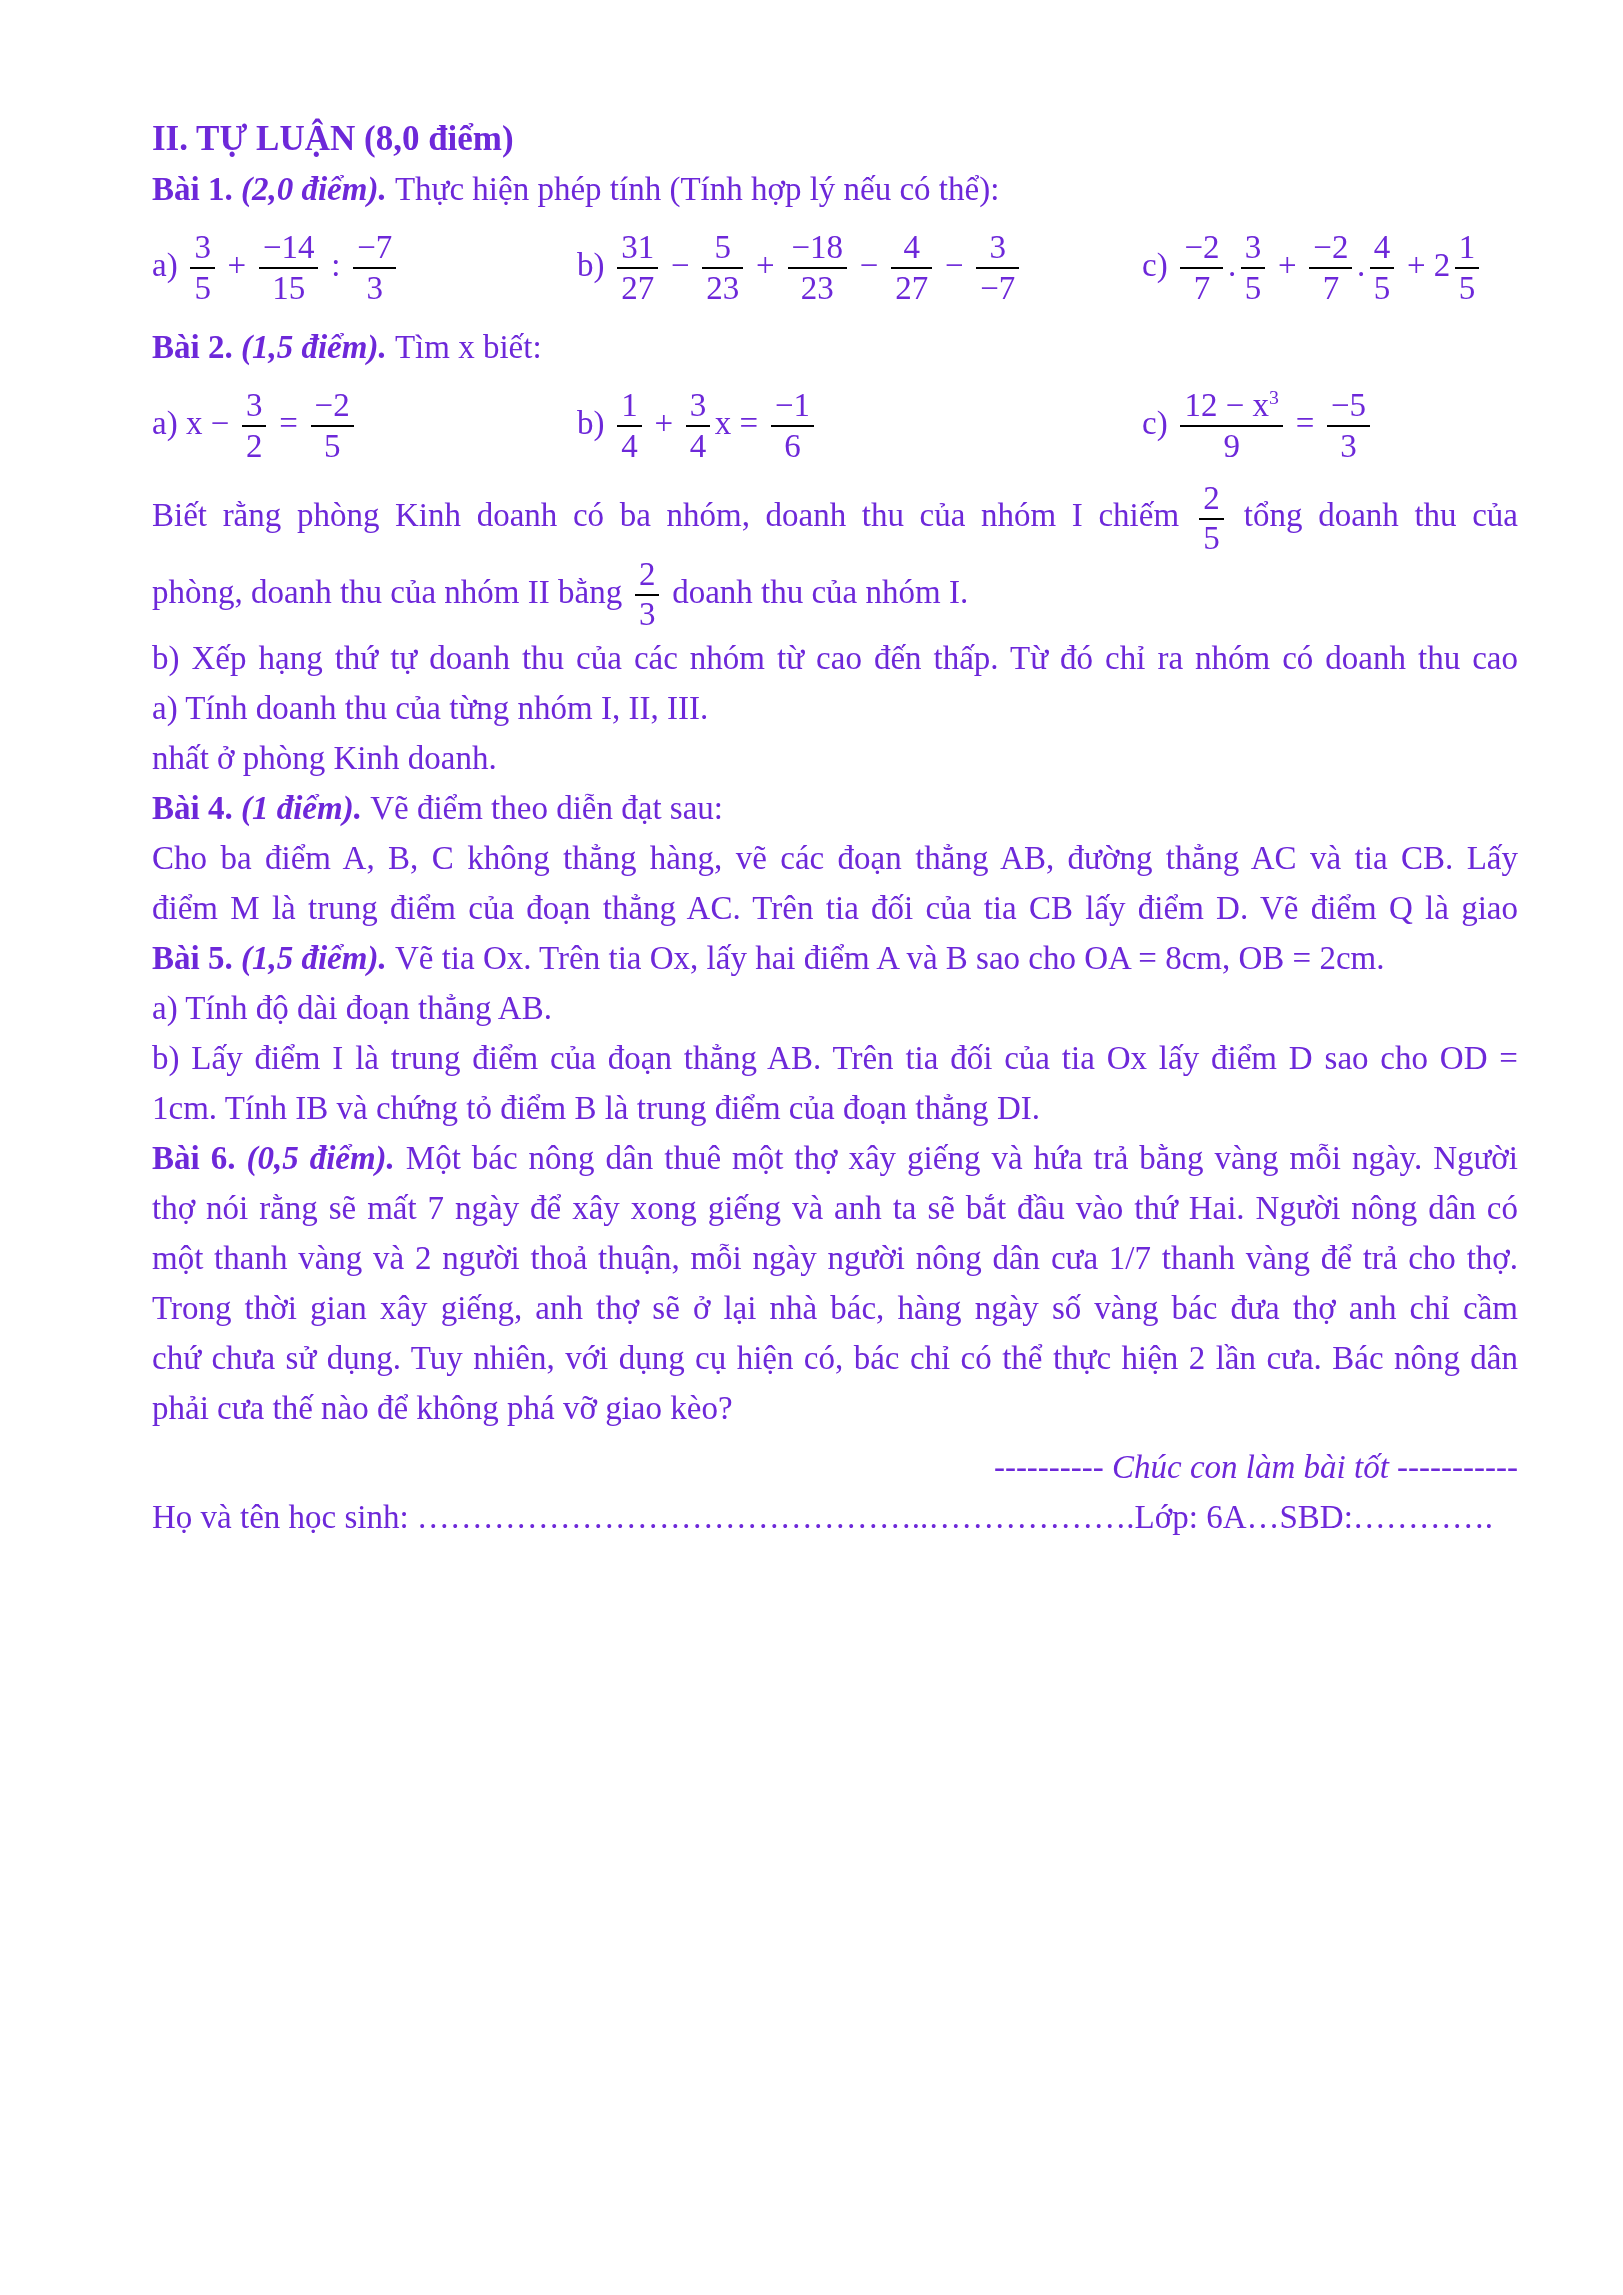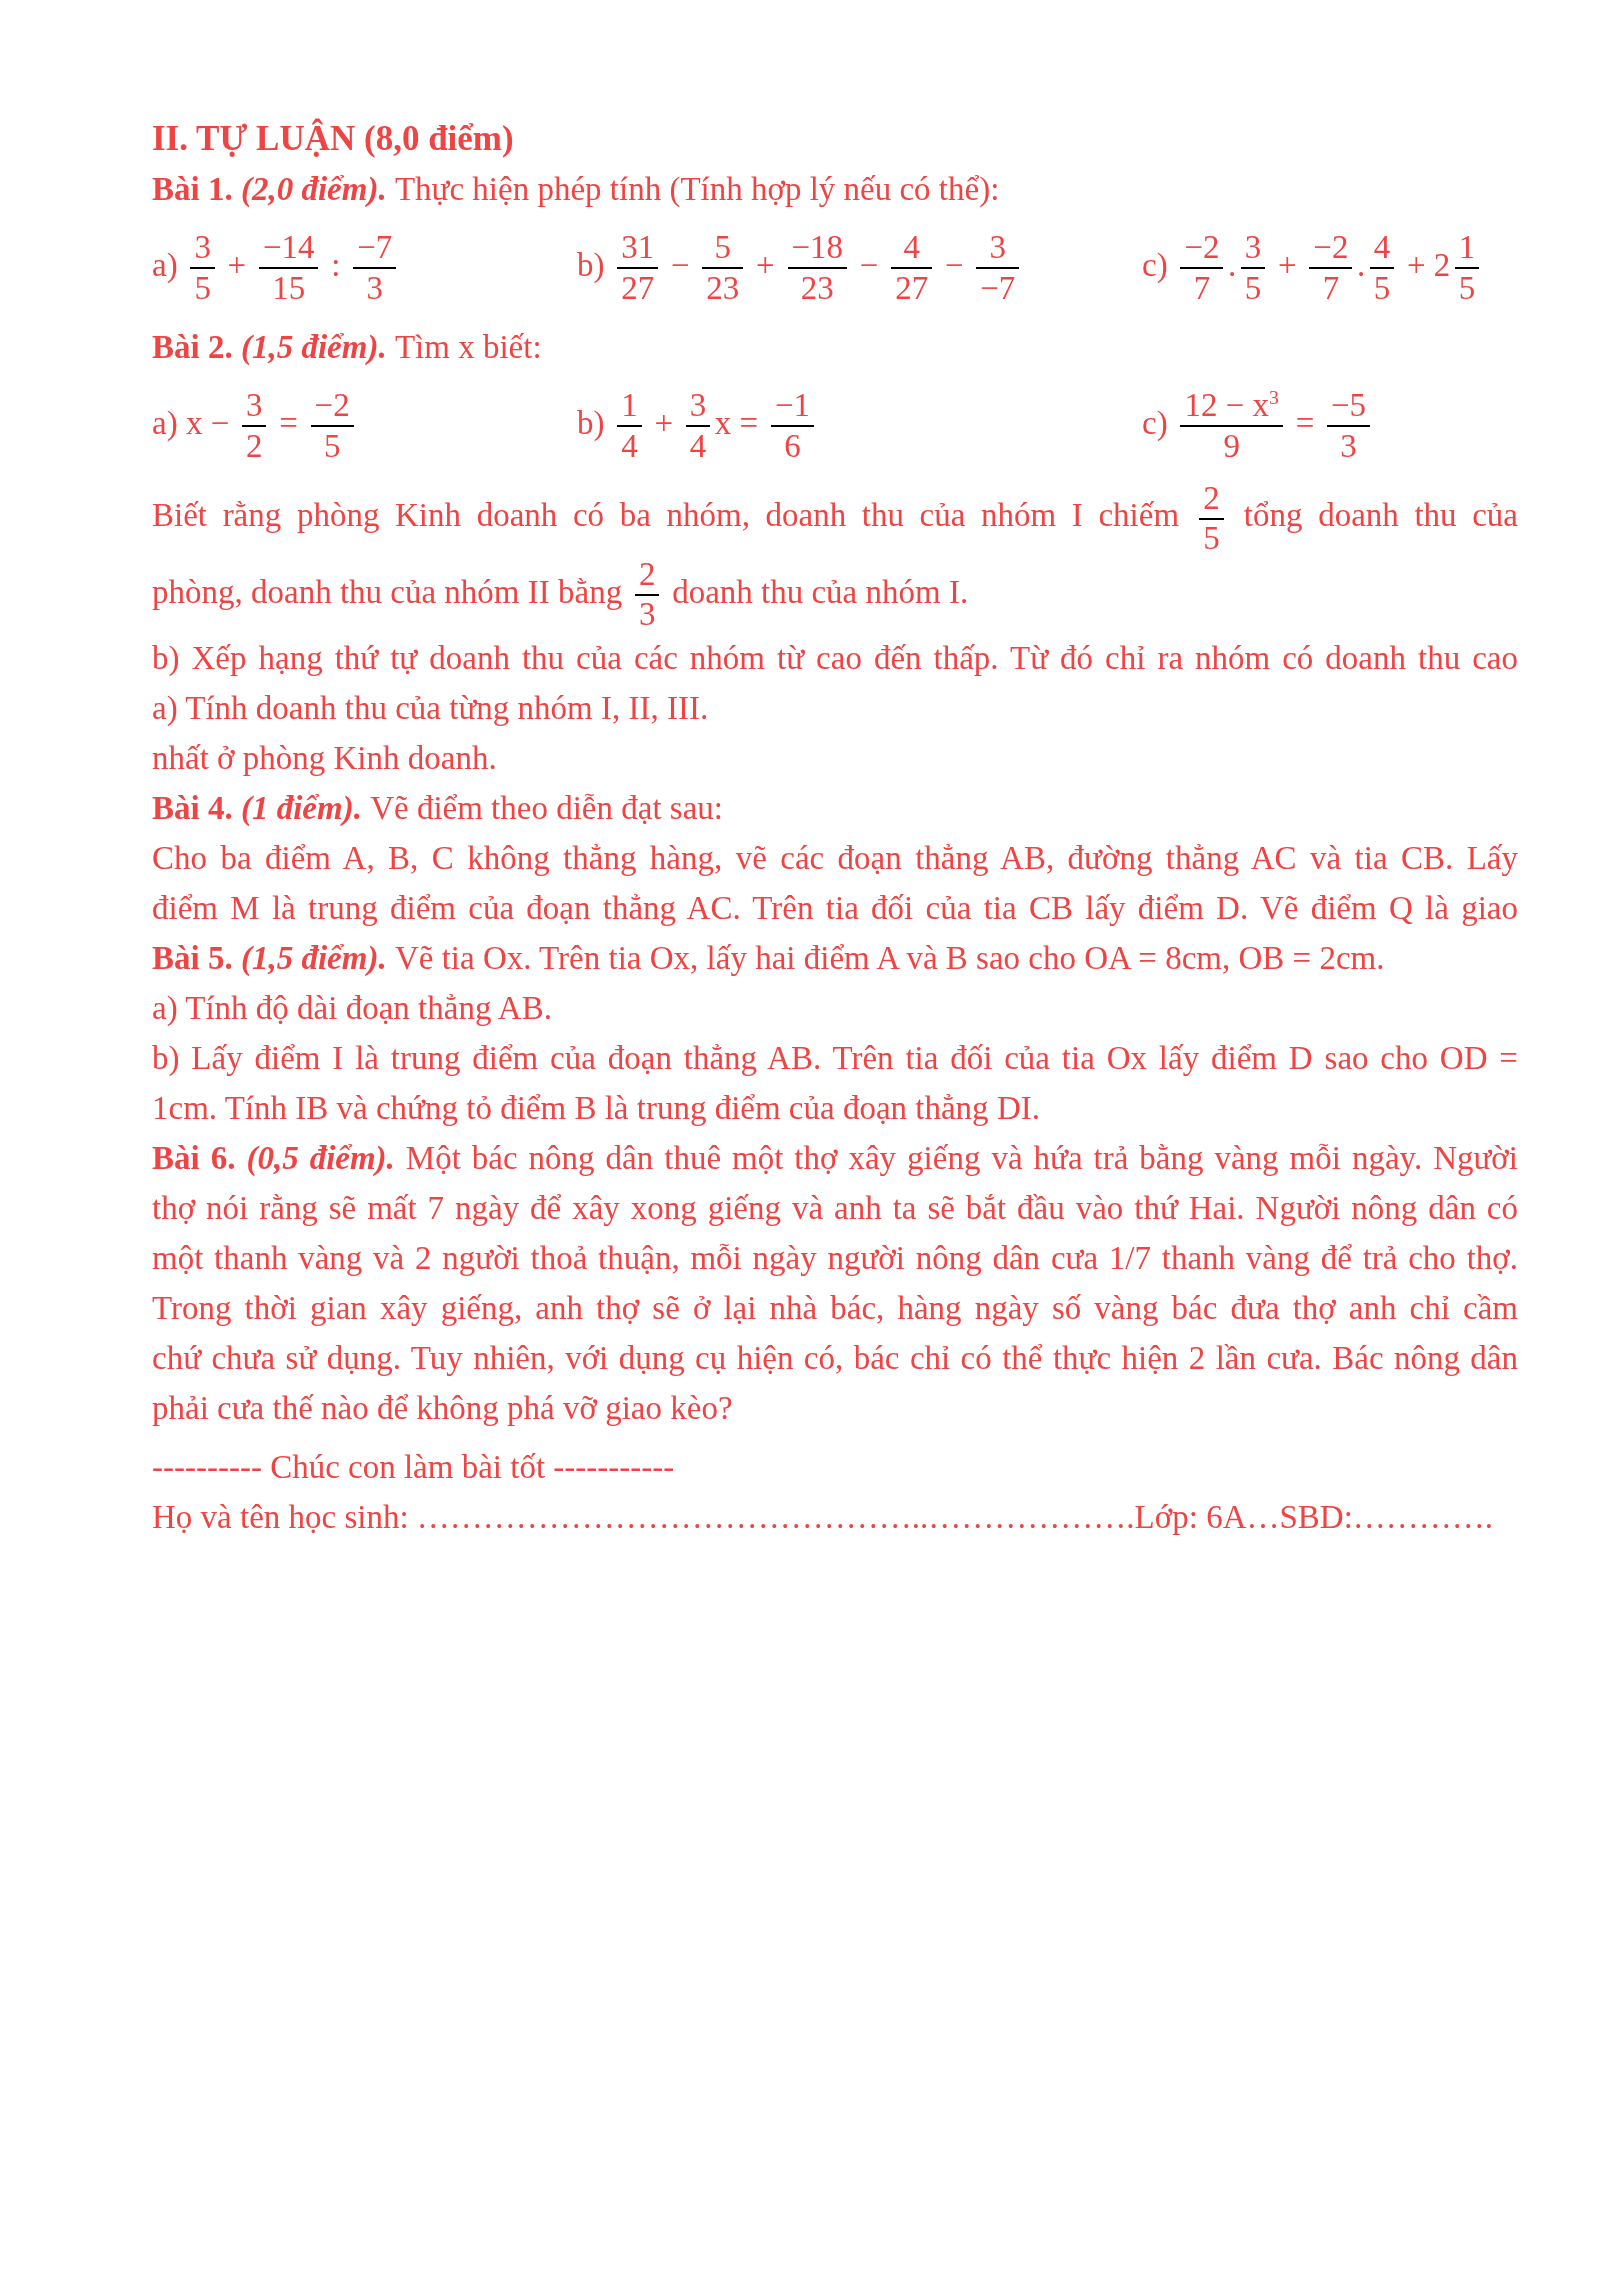--- a/index.html
+++ b/index.html
@@ -1,17 +1,17 @@
 <!DOCTYPE html>
 <html style="font-size:10.5px"><head>
 <meta charset="utf-8">
 <style>
   html,body{margin:0;padding:0;background:#e8e8e8;}
   .page{
-    width:1623px;height:2295px;background:#ffffff;color:#ef4444;
+    width:1623px;height:2295px;background:#ffffff;color:#6d28d9;
     font-family:"Liberation Serif","DejaVu Serif",serif;
     font-size:33px;line-height:50px;
     box-sizing:border-box;padding:114px 105px 0 152px;
     overflow:hidden;position:relative;margin:0 auto;
   }
   p{margin:0;padding:0;}
   .line{line-height:50px;}
   .bold-line{font-weight:700;font-size:35px;}
   .jline{text-align:justify;text-align-last:justify;}
   .lastline{text-align:left;}
@@ -24,21 +24,21 @@
     display:inline-block;vertical-align:middle;text-align:center;
     margin:0 4.6px;line-height:1.08;
   }
   .frac .num{display:block;border-bottom:2px solid #000;padding:0.7px 3.9px 1.3px;}
   .frac .den{display:block;padding:1.3px 3.9px 0;}
   .math-row{display:flex;align-items:center;min-height:108px;}
   .col{white-space:nowrap;}
   .col-1{width:425px;}
   .col-2{width:565px;}
   .col-3{flex:1;}
-  .center-line{text-align:left;}
+  .center-line{text-align:right;font-style:italic;}
   .spacer{height:9.2px;}
 </style>
 </head>
 <body>
 
 <div class="page">
 
   <p class="line bold-line">II. TỰ LUẬN (8,0 điểm)</p>
 
   <p class="line"><span class="tk-b">Bài 1. </span><span class="tk-bi">(2,0 điểm). </span><span class="tk-i">Thực hiện phép tính (Tính hợp lý nếu có thể):</span></p>

